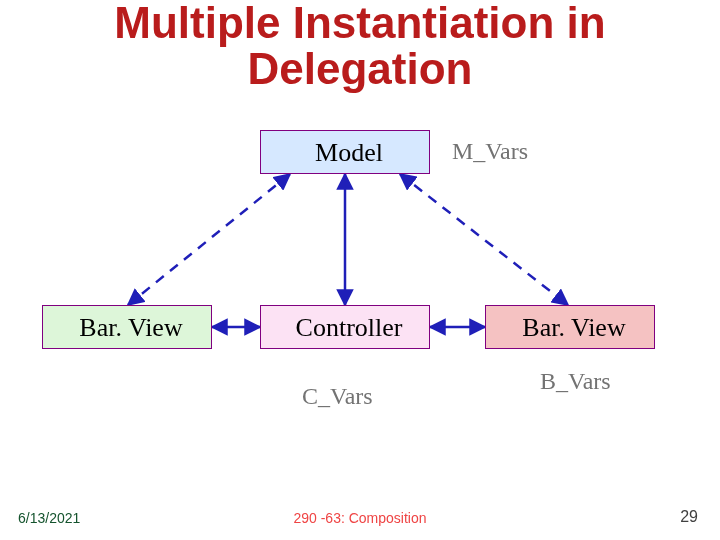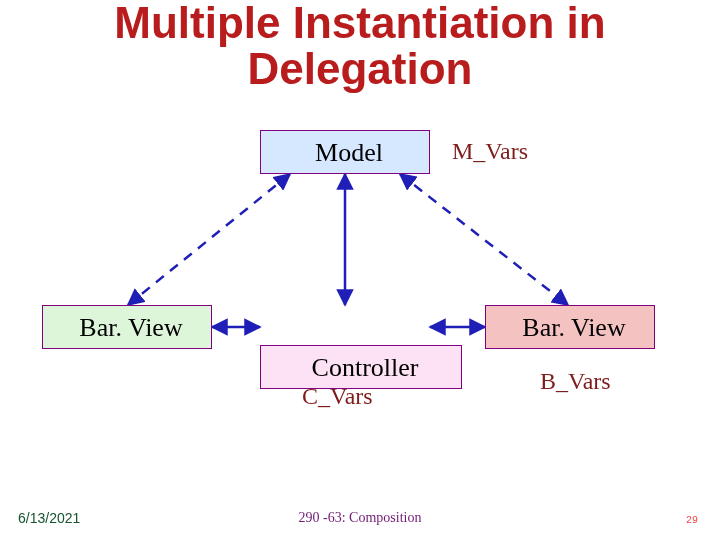--- a/index.html
+++ b/index.html
@@ -21,59 +21,59 @@
     position: absolute;
     border: 1.5px solid #800080;
     text-align: center;
     font-size: 26px;
     line-height: 44px;
     height: 44px;
     color: #000;
     padding-left: 8px;
   }
   .node.model { background: #d6e8ff; width: 170px; left: 260px; top: 130px; }
-  .node.controller { background: #fce2f4; width: 202px; left: 260px; top: 305px; margin-top: 40px; }
+  .node.controller { background: #fce2f4; width: 170px; left: 260px; top: 305px; }
   .node.barview-left { background: #ddf6d9; width: 170px; left: 42px; top: 305px; }
   .node.barview-right { background: #f5c2c2; width: 170px; left: 485px; top: 305px; }
 
   .label {
     position: absolute;
     font-size: 24px;
-    color: #7f1d1d;
+    color: #737373;
   }
   .label.mvars { left: 452px; top: 138px; }
   .label.tvvars { left: 82px; top: 365px; }
   .label.cvars { left: 302px; top: 383px; }
   .label.bvars { left: 540px; top: 368px; }
 
   .footer-date {
     position: absolute;
     left: 18px;
     bottom: 14px;
     font-family: Arial, Helvetica, sans-serif;
     font-size: 14px;
     color: #14532d;
   }
   .footer-center {
     position: absolute;
     left: 0;
     width: 720px;
     text-align: center;
     bottom: 14px;
-    font-family: Liberation Serif, serif;
+    font-family: Liberation Sans, sans-serif;
     font-size: 14px;
-    color: #701a75;
+    color: #ef4444;
   }
   .footer-page {
     position: absolute;
     right: 22px;
     bottom: 14px;
-    font-family: Liberation Mono, monospace;
-    font-size: 10px;
-    color: #ef4444;
+    font-family: Liberation Sans, sans-serif;
+    font-size: 16px;
+    color: #404040;
   }
   svg.lines { position: absolute; left: 0; top: 0; width: 720px; height: 540px; pointer-events: none; }
 </style>
 </head>
 <body>
 <div class="slide">
 
   <h1 class="title">Multiple Instantiation in Delegation</h1>
 
   <svg class="lines" viewBox="0 0 720 540">

